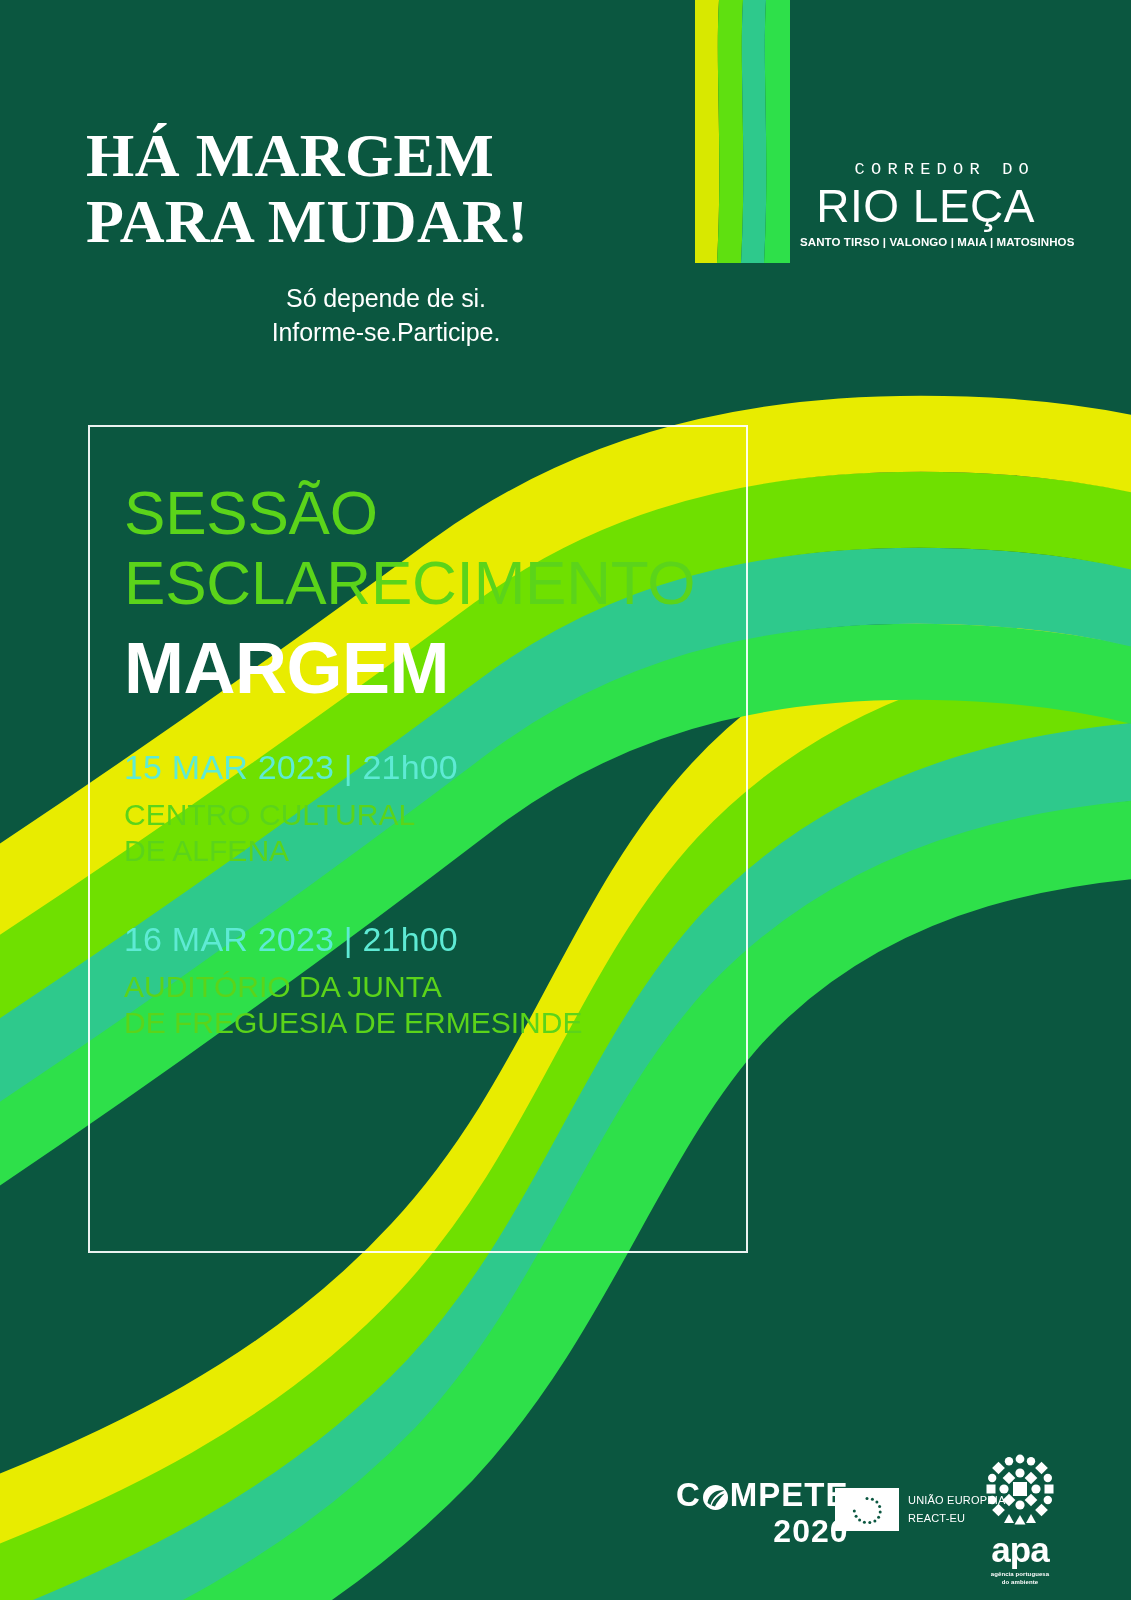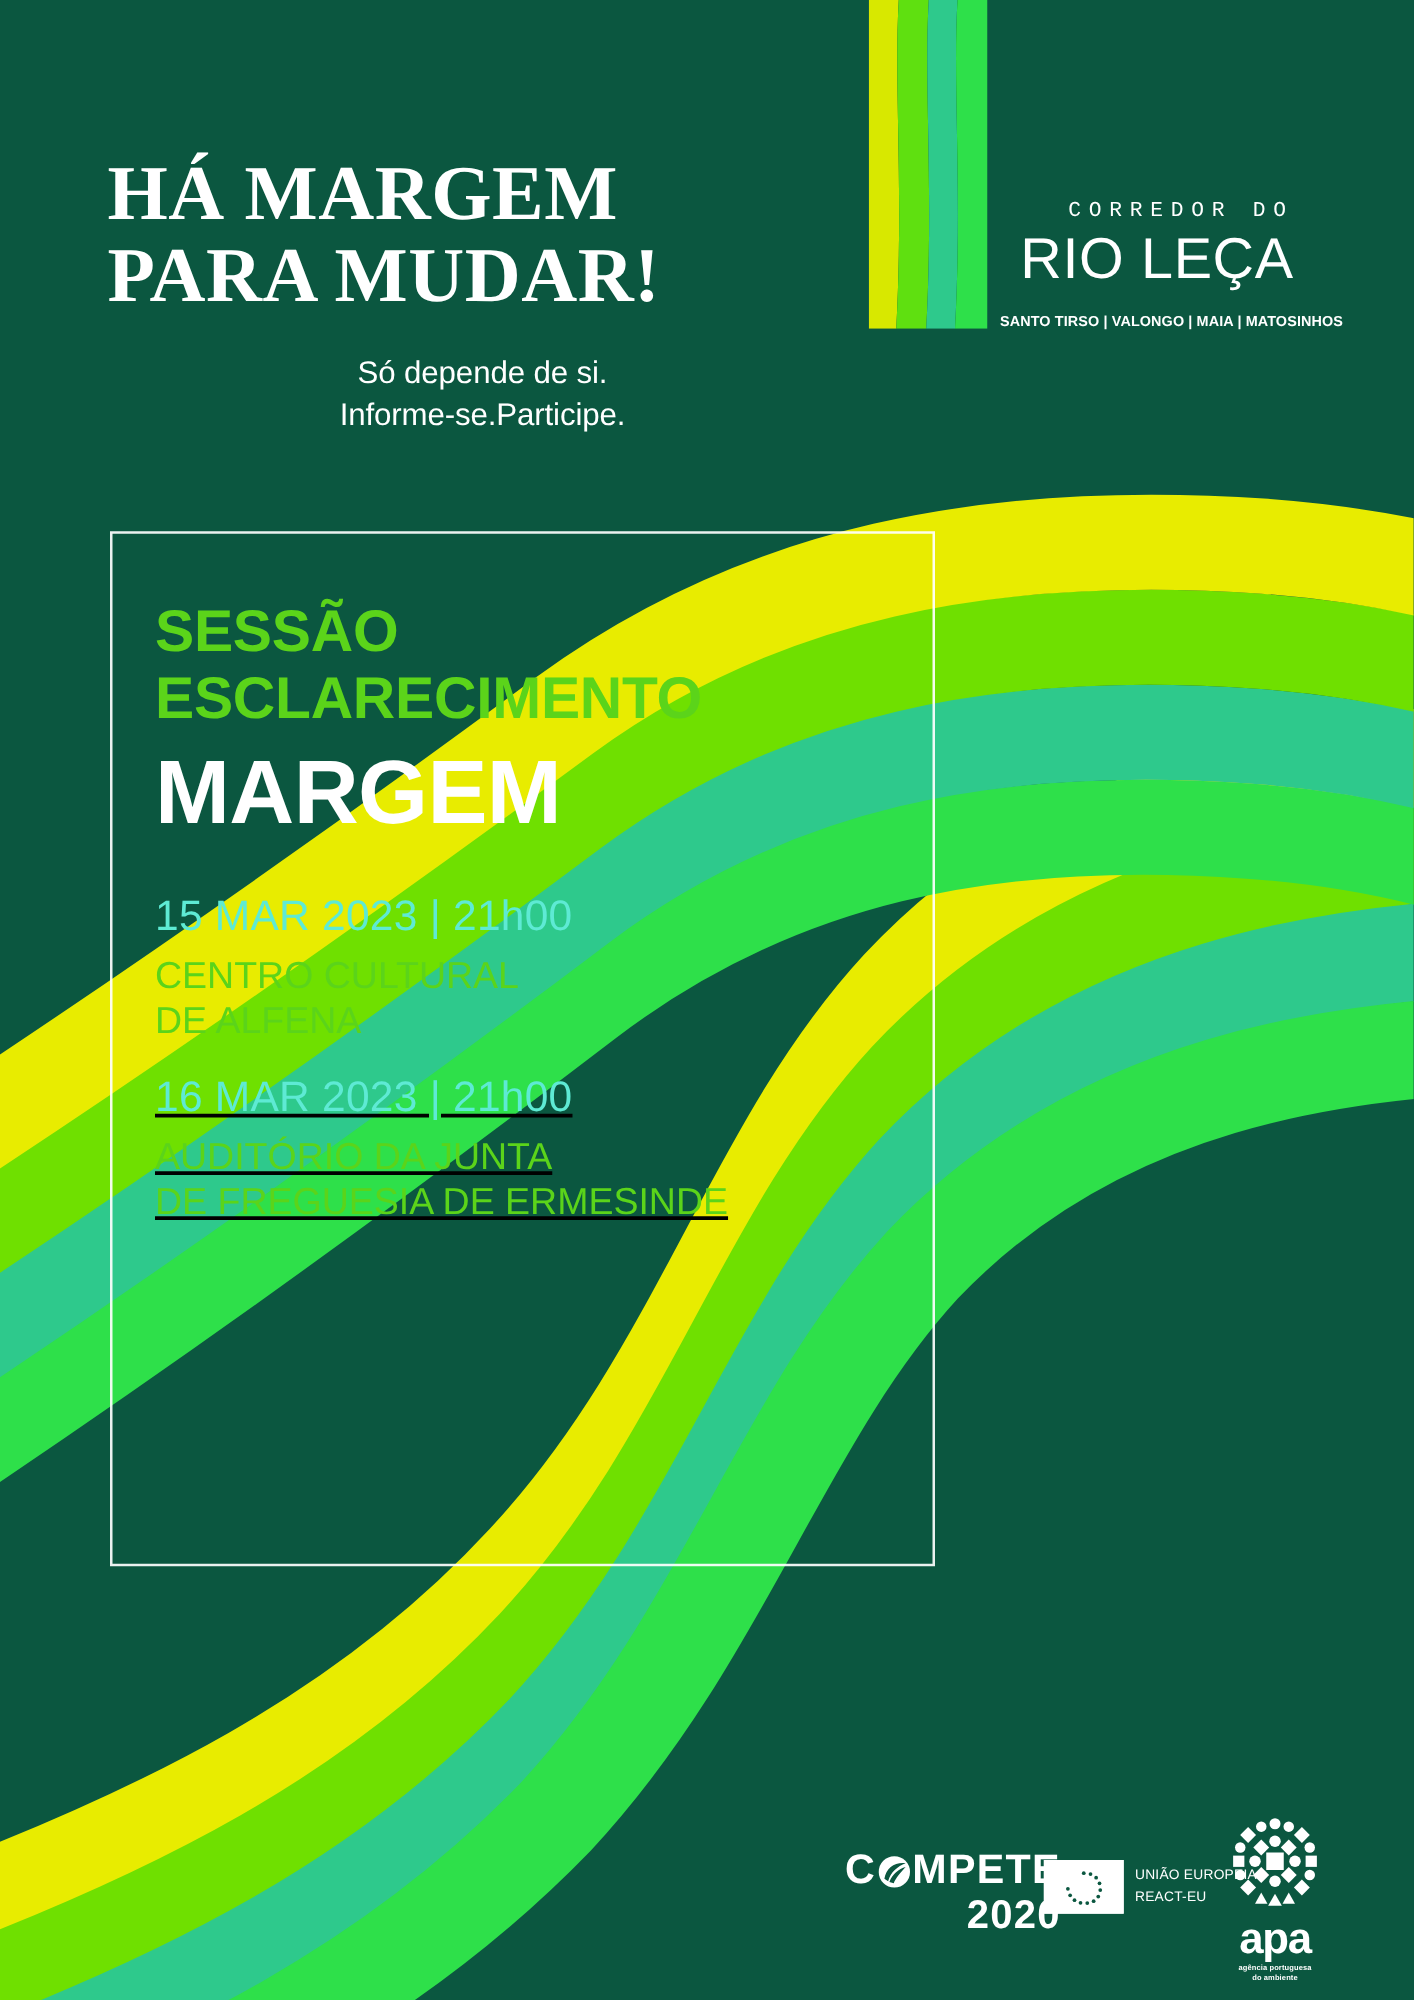--- a/index.html
+++ b/index.html
@@ -91,34 +91,34 @@
     letter-spacing:.5px;
     line-height:1.05;
     margin-top:3px;
     white-space:nowrap;
   }
   #brand-municipalities{
     color:#ffffff;
     font-size:11.5px;
     font-weight:700;
     letter-spacing:.1px;
-    margin-top:22px;
+    margin-top:6px;
     white-space:nowrap;
   }
 
   
   #event{
     position:absolute;
     left:124px; top:478px;
     width:620px;
   }
   .kicker-line{
     color:#5bd41a;
-    font-size:47px;
-    font-weight:700;
+    font-size:62px;
+    font-weight:400;
     line-height:1.13;
     letter-spacing:-.2px;
     white-space:nowrap;
   }
   #event-city{
     color:#ffffff;
     font-size:72px;
     font-weight:700;
     letter-spacing:-.5px;
     line-height:1.08;
@@ -134,21 +134,21 @@
     white-space:nowrap;
   }
   .session-where{
     color:#5bd41a;
     font-size:30px;
     font-weight:400;
     line-height:1.2;
     margin-top:10px;
   }
   .session-where div{white-space:nowrap;}
-  #session-2{margin-top:24px;text-decoration:underline;}
+  #session-2{margin-top:51px;}
   #compete-logo{
     position:absolute;
     left:676px; top:1478px;
     color:#ffffff;
   }
   #compete-word{
     font-size:33px;
     font-weight:700;
     letter-spacing:1px;
     line-height:1;

